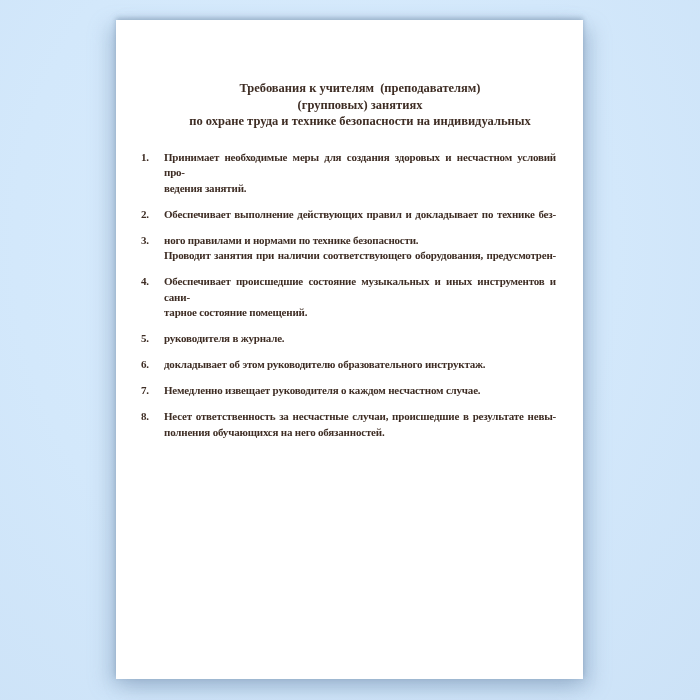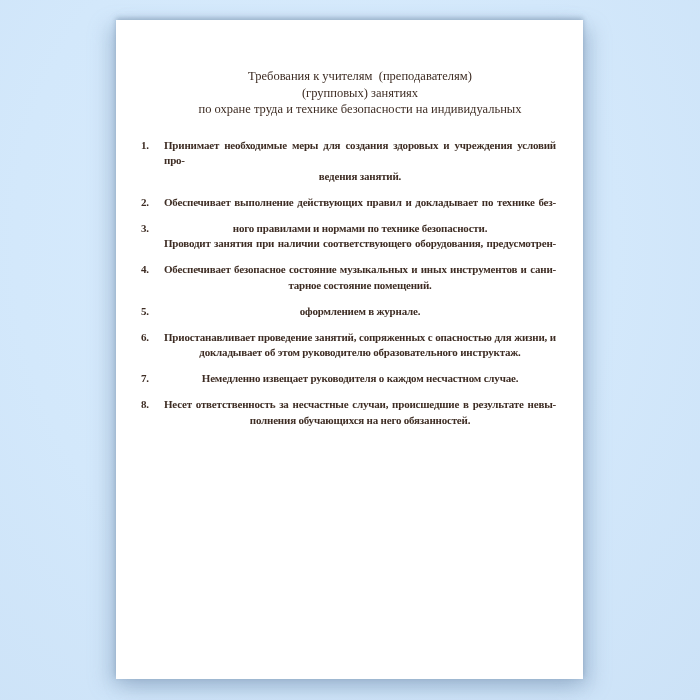--- a/index.html
+++ b/index.html
@@ -26,25 +26,25 @@
     background: var(--paper, #ffffff);
     box-shadow:
       0 -2px 5px rgba(122, 146, 173, 0.60),
       -8px 6px 18px rgba(122, 150, 182, 0.38),
       8px 8px 18px rgba(122, 150, 182, 0.40);
     box-sizing: border-box;
     padding: 48px 27px 0 25px;
     color: var(--ink, #3e2d24);
   }
   .doc-title {
-    margin: 0 0 20px 23px;
+    margin: 12px 0 20px 23px;
     text-align: center;
     font-size: 12.5px;
     line-height: 16.5px;
-    font-weight: normal;
+    font-weight: bold;
   }
   .doc-title .t-line {
     white-space: pre-wrap;
   }
   .list {
     font-size: 11px;
     line-height: 15.5px;
     font-weight: bold;
     letter-spacing: -0.2px;
   }
@@ -62,41 +62,41 @@
     min-width: 0;
   }
   .line {
     overflow: hidden;
   }
   .jline {
     text-align: justify;
     text-align-last: justify;
   }
   .lline {
-    text-align: center;
+    text-align: left;
     font-family: Liberation Serif, serif;
   }
 </style>
 </head>
 <body style="--bg: #d3e8fb; --bg_light: #d9ecfd; --bg_dark: #cce2f7; --paper: #ffffff; --ink: #3e2d24;">
 
 <div class="sheet">
 
   <div class="doc-title">
     <div class="t-line">Требования к учителям  (преподавателям)</div>
     <div class="t-line">(групповых) занятиях</div>
     <div class="t-line">по охране труда и технике безопасности на индивидуальных</div>
   </div>
 
   <div class="list">
 
     <div class="item">
       <div class="num">1.</div>
       <div class="txt">
-        <div class="line jline">Принимает необходимые меры для создания здоровых и учреждения условий про-</div>
+        <div class="line jline">Принимает необходимые меры для создания здоровых и несчастном условий про-</div>
         <div class="line lline">ведения занятий.</div>
       </div>
     </div>
 
     <div class="item">
       <div class="num">2.</div>
       <div class="txt">
         <div class="line jline">Обеспечивает выполнение действующих правил и докладывает по технике без-</div>
       </div>
     </div>
@@ -105,36 +105,35 @@
       <div class="num">3.</div>
       <div class="txt">
         <div class="line lline">ного правилами и нормами по технике безопасности.</div>
         <div class="line jline">Проводит занятия при наличии соответствующего оборудования, предусмотрен-</div>
       </div>
     </div>
 
     <div class="item">
       <div class="num">4.</div>
       <div class="txt">
-        <div class="line jline">Обеспечивает безопасное состояние музыкальных и иных инструментов и сани-</div>
+        <div class="line jline">Обеспечивает происшедшие состояние музыкальных и иных инструментов и сани-</div>
         <div class="line lline">тарное состояние помещений.</div>
       </div>
     </div>
 
     <div class="item">
       <div class="num">5.</div>
       <div class="txt">
-        <div class="line lline">оформлением в журнале.</div>
+        <div class="line lline">руководителя в журнале.</div>
       </div>
     </div>
 
     <div class="item">
       <div class="num">6.</div>
       <div class="txt">
-        <div class="line jline">Приостанавливает проведение занятий, сопряженных с опасностью для жизни, и</div>
         <div class="line lline">докладывает об этом руководителю образовательного инструктаж.</div>
       </div>
     </div>
 
     <div class="item">
       <div class="num">7.</div>
       <div class="txt">
         <div class="line lline">Немедленно извещает руководителя о каждом несчастном случае.</div>
       </div>
     </div>

